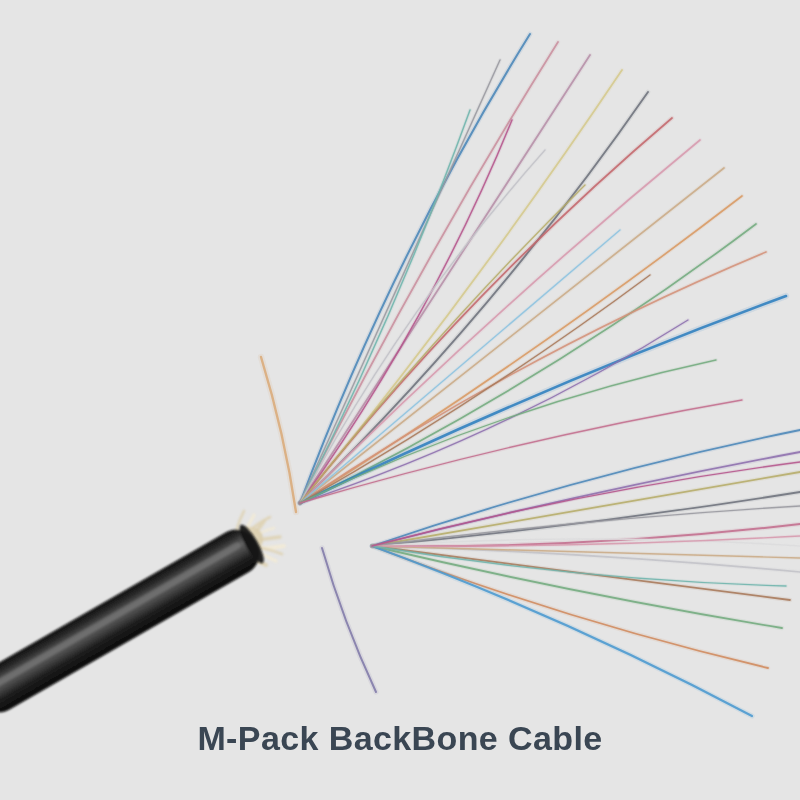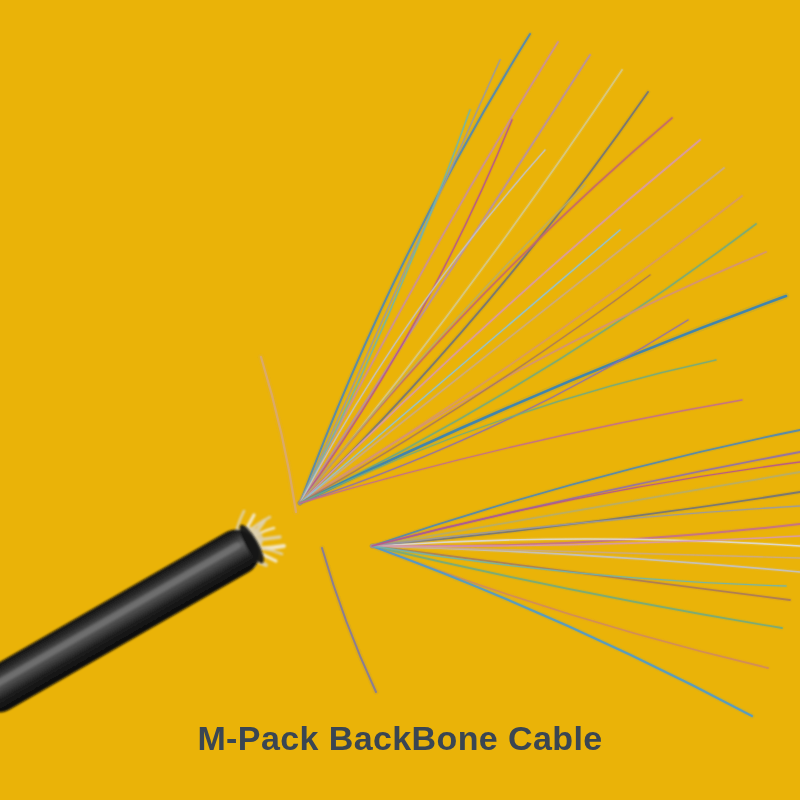--- a/index.html
+++ b/index.html
@@ -42,21 +42,21 @@
     font-size: 34px;
     font-weight: bold;
     letter-spacing: 0.4px;
     color: #3a4653;
     white-space: nowrap;
   }
 </style>
 </head>
 <body>
 
-<div id="product-figure" style="background: #eab308;">
+<div id="product-figure" style="background: #e5e5e5;">
 
   <svg id="cable-illustration" viewBox="0 0 800 800" width="800" height="800" xmlns="http://www.w3.org/2000/svg">
     <defs>
       <linearGradient id="jacketGrad" x1="0" y1="0" x2="0" y2="1">
         <stop offset="0%" stop-color="#0e0e0e"></stop>
         <stop offset="18%" stop-color="#2b2b2b"></stop>
         <stop offset="38%" stop-color="#616161"></stop>
         <stop offset="52%" stop-color="#494949"></stop>
         <stop offset="72%" stop-color="#1e1e1e"></stop>
         <stop offset="100%" stop-color="#080808"></stop>

